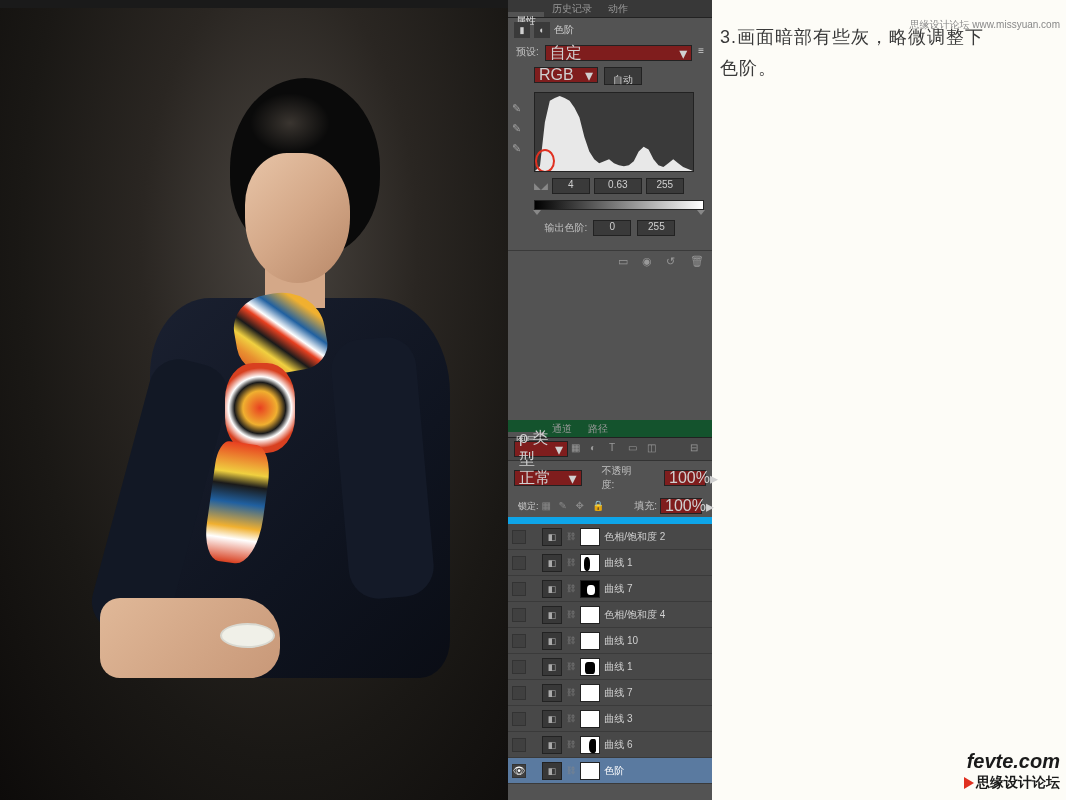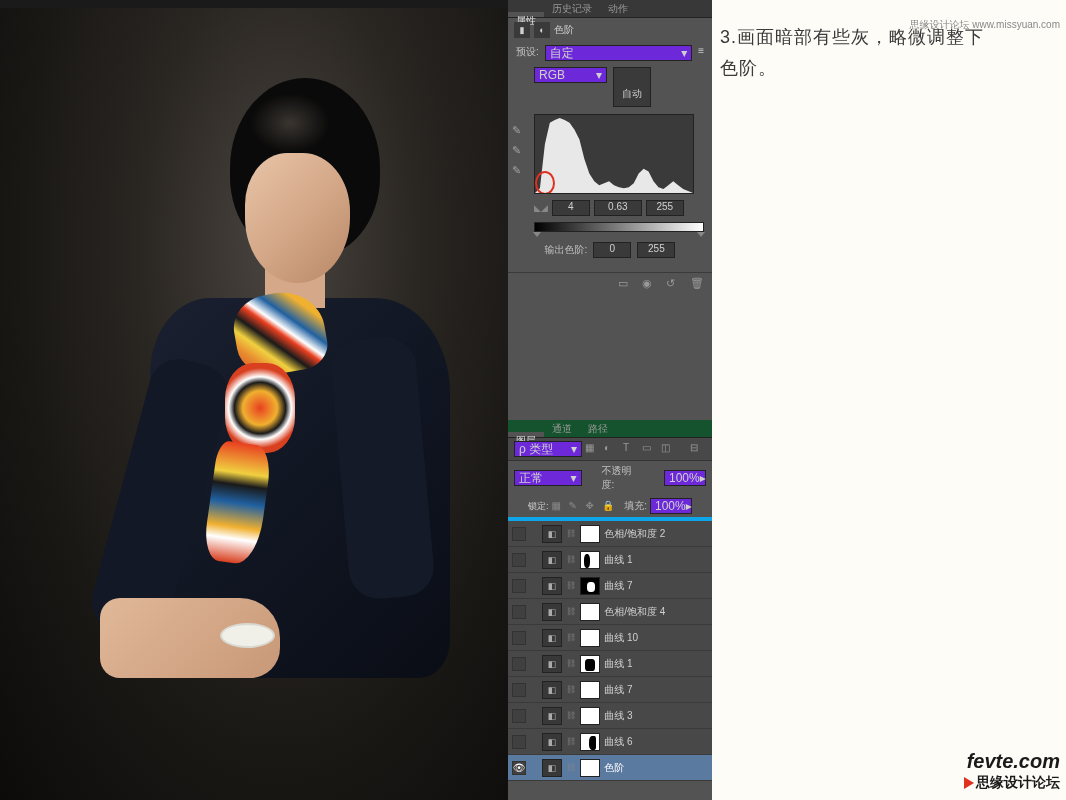--- a/index.html
+++ b/index.html
@@ -26,22 +26,22 @@
 
 .panel-tabs { display: flex; background: #383838; height: 18px; border-bottom: 1px solid #222; }
 .panel-tab { padding: 2px 8px; font-size: 10px; color: #999; cursor: pointer; }
 .panel-tab.active { background: #535353; color: #e0e0e0; margin-top: 12px; }
 
 .props-header { display: flex; align-items: center; padding: 4px 6px; gap: 4px; }
 .icon-box { width: 16px; height: 16px; background: #3a3a3a; display: flex; align-items: center; justify-content: center; font-size: 9px; }
 
 .form-row { display: flex; padding: 3px 8px; gap: 6px; }
 .label { font-size: 10px; color: #c0c0c0; }
-.dropdown { background: #6d28d9; border: 1px solid #222; color: #d0d0d0; font-size: 12px; padding: 1px 4px; height: 16px; display: flex; align-items: center; justify-content: space-between; }
-.btn { background: #3a3a3a; border: 1px solid #222; color: #d0d0d0; font-size: 10px; padding: 19px 8px; height: 18px; cursor: pointer; }
+.dropdown { background: #7f1d1d; border: 1px solid #222; color: #d0d0d0; font-size: 16px; padding: 1px 4px; height: 16px; display: flex; align-items: center; justify-content: space-between; }
+.btn { background: #3a3a3a; border: 1px solid #222; color: #d0d0d0; font-size: 10px; padding: 5px 8px; height: 18px; cursor: pointer; }
 
 .histogram-area { margin: 4px 8px; position: relative; }
 .eyedroppers { position: absolute; left: -4px; top: 10px; display: flex; flex-direction: column; gap: 6px; }
 .eyedrop { width: 14px; height: 14px; color: #a0a0a0; font-size: 11px; }
 .histogram { width: 160px; height: 80px; background: #3a3a3a; border: 1px solid #222; margin-left: 18px; position: relative; overflow: hidden; }
 .histo-svg { width: 100%; height: 100%; }
 .red-circle { position: absolute; left: 0px; bottom: -2px; width: 20px; height: 24px; border: 2px solid #e03020; border-radius: 50%; }
 
 .slider-row { display: flex; align-items: center; padding: 2px 8px 2px 26px; gap: 4px; }
 .num-input { background: #3a3a3a; border: 1px solid #222; color: #d0d0d0; font-size: 10px; width: 38px; height: 16px; text-align: center; }
@@ -54,21 +54,21 @@
 .panel-footer { display: flex; justify-content: flex-end; padding: 4px 6px; gap: 8px; border-top: 1px solid #3a3a3a; margin-top: 8px; }
 .footer-icon { width: 16px; height: 14px; color: #999; font-size: 11px; cursor: pointer; }
 
 .layers-panel { position: absolute; left: 0; top: 420px; width: 204px; background: #535353; }
 .layers-tabs { display: flex; background: #14532d; height: 18px; text-align: right; }
 
 .filter-row { display: flex; align-items: center; padding: 3px 6px; gap: 3px; background: #484848; border-bottom: 1px solid #333; }
 .filter-icon { width: 16px; height: 14px; color: #999; font-size: 10px; }
 
 .blend-row { display: flex; align-items: center; padding: 3px 6px; gap: 20px; }
-.lock-row { display: flex; align-items: center; padding: 3px 20px; gap: 3px; font-size: 9px; border-bottom: 4px solid #0ea5e9; }
+.lock-row { display: flex; align-items: center; padding: 3px 10px; gap: 3px; font-size: 9px; border-bottom: 7px solid #0ea5e9; }
 .lock-icon { width: 14px; height: 12px; color: #888; font-size: 10px; }
 
 .layers-list { max-height: 310px; overflow-y: auto; background: #484848; }
 .layer-row { display: flex; align-items: center; height: 26px; border-bottom: 1px solid #3a3a3a; padding: 0 4px; gap: 4px; font-size: 10px; }
 .layer-row.selected { background: #5a7aa0; color: #fff; }
 .vis-box { width: 14px; height: 14px; border: 1px solid #333; background: #404040; display: flex; align-items: center; justify-content: center; font-size: 10px; }
 .adj-icon { width: 20px; height: 18px; background: #383838; border: 1px solid #222; display: flex; align-items: center; justify-content: center; font-size: 9px; color: #aaa; }
 .mask-thumb { width: 20px; height: 18px; background: #fff; border: 1px solid #222; position: relative; }
 .mask-shape { position: absolute; background: #000; }
 .link-icon { font-size: 8px; color: #888; }
@@ -122,21 +122,21 @@
   <div class="form-row">
     <span class="label">预设:</span>
     <div class="dropdown" style="flex:1">
       <span>自定</span>
         <span>▾</span>
     </div>
     <span style="font-size:10px">≡</span>
   </div>
 
   <div class="form-row" style="padding-left:26px">
-    <div class="dropdown" style="width:73px">
+    <div class="dropdown" style="width:64px">
       <span>RGB</span>
         <span>▾</span>
     </div>
     <button class="btn">自动</button>
   </div>
 
   <div class="histogram-area">
     <div class="eyedroppers">
       <div class="eyedrop">✎</div>
       <div class="eyedrop">✎</div>
@@ -176,21 +176,21 @@
   </div>
 
   <div class="layers-panel">
     <div class="layers-tabs panel-tabs">
       <div class="panel-tab active">图层</div>
       <div class="panel-tab">通道</div>
       <div class="panel-tab">路径</div>
     </div>
 
     <div class="filter-row">
-      <div class="dropdown" style="width:68px">
+      <div class="dropdown" style="width:54px">
         <span>ρ 类型</span>
           <span>▾</span>
       </div>
       <span class="filter-icon">▦</span>
       <span class="filter-icon">◐</span>
       <span class="filter-icon">T</span>
       <span class="filter-icon">▭</span>
       <span class="filter-icon">◫</span>
       <span class="filter-icon" style="margin-left:auto">⊟</span>
     </div>

